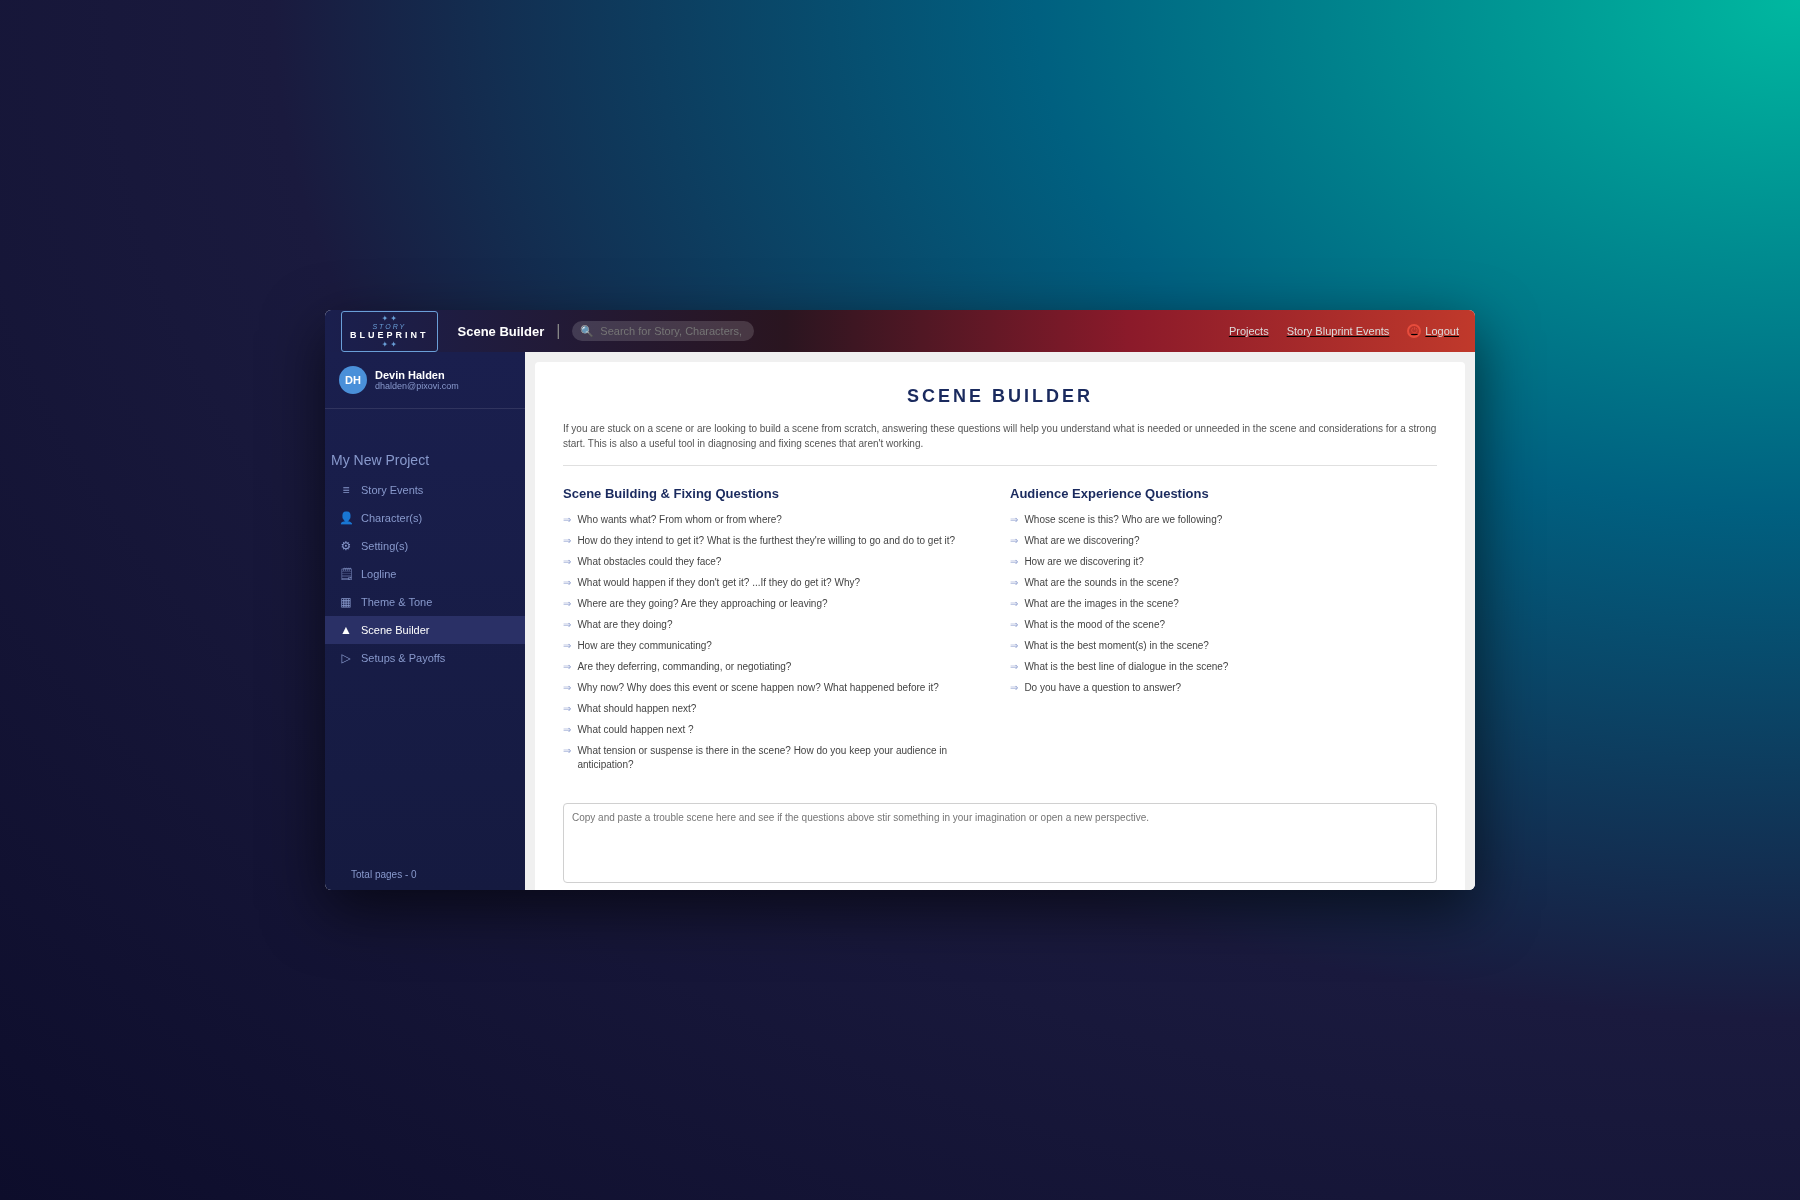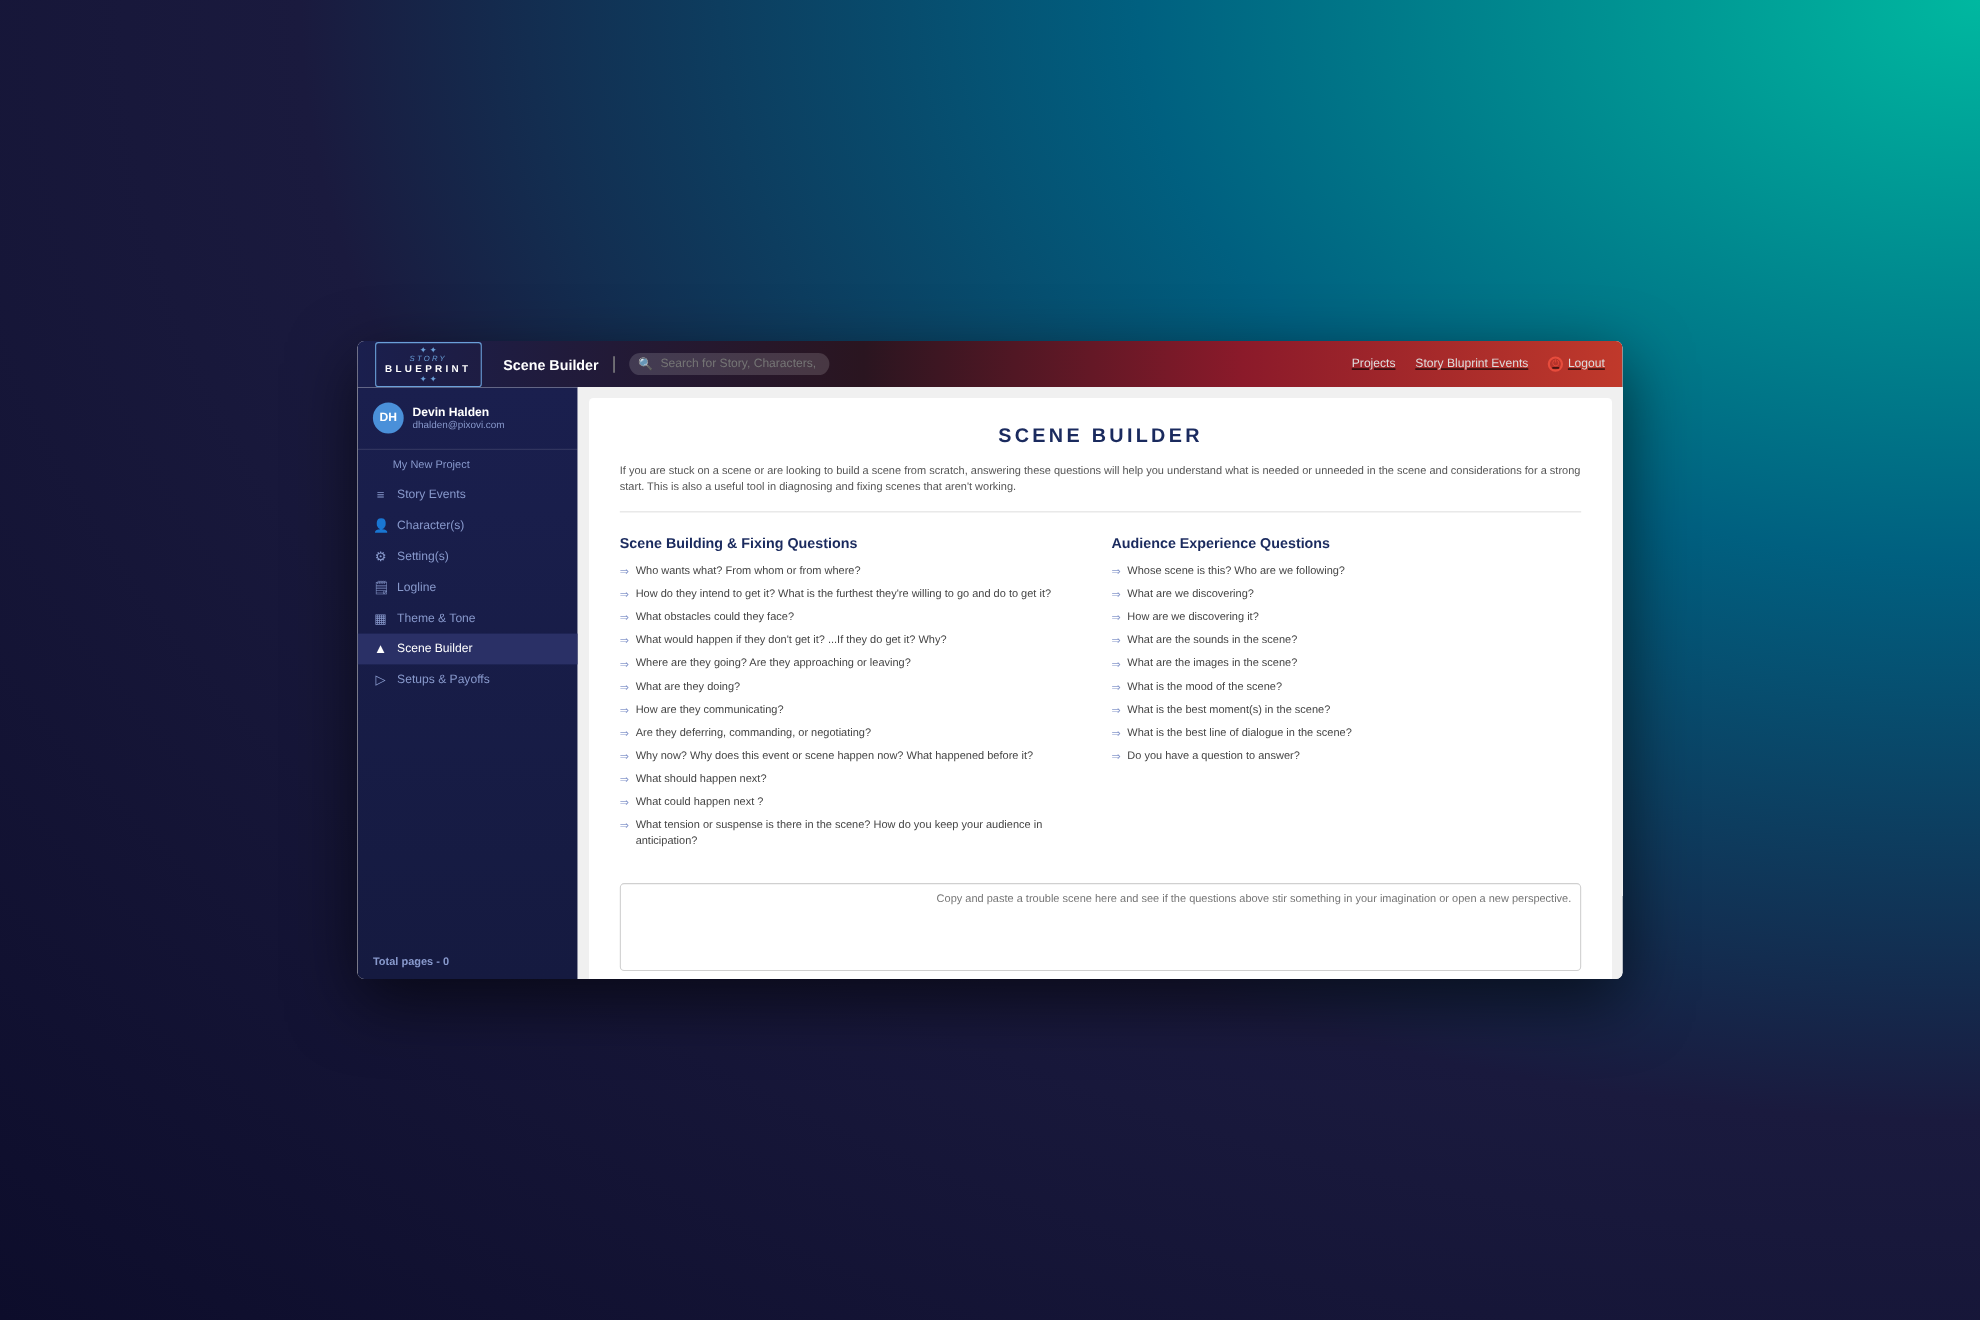--- a/index.html
+++ b/index.html
@@ -170,22 +170,23 @@
       color: #fff;
       font-size: 11px;
       font-weight: 600;
     }
     .user-email {
       color: #8899cc;
       font-size: 9px;
     }
     .project-label {
       color: #8899cc;
-      font-size: 10px;
-      padding: 8px 32px 4px;
+      font-size: 14px;
+      padding: 8px 6px 4px;
+      margin-top: 35px;
     }
     .nav-items {
       flex: 1;
       padding: 4px 0;
     }
     .nav-item {
       display: flex;
       align-items: center;
       gap: 8px;
       padding: 7px 14px;
@@ -254,22 +255,21 @@
     .progress-bar-wrap {
       position: relative;
       background: #c8a800;
       border-radius: 10px;
       height: 20px;
       overflow: hidden;
     }
     .total-pages {
       color: #8899cc;
       font-size: 10px;
-      padding: 0 14px 10px;
-      font-weight: bold;
+      padding: 0 26px 10px;
     }
     
     .content-area {
       flex: 1;
       background: #f0f0f0;
       overflow-y: auto;
       padding: 10px;
     }
     .content-card {
       background: #fff;
@@ -335,21 +335,20 @@
       width: 100%;
       height: 80px;
       border: 1px solid #d0d0d0;
       border-radius: 4px;
       padding: 8px;
       font-size: 10px;
       color: #999;
       resize: none;
       outline: none;
       font-family: Arial, sans-serif;
-      text-align: right;
     }
   </style>
 </head>
 <body>
 
 <div class="app-window">
 
   <div class="navbar">
     <div class="navbar-logo">
       <div class="logo-box">

